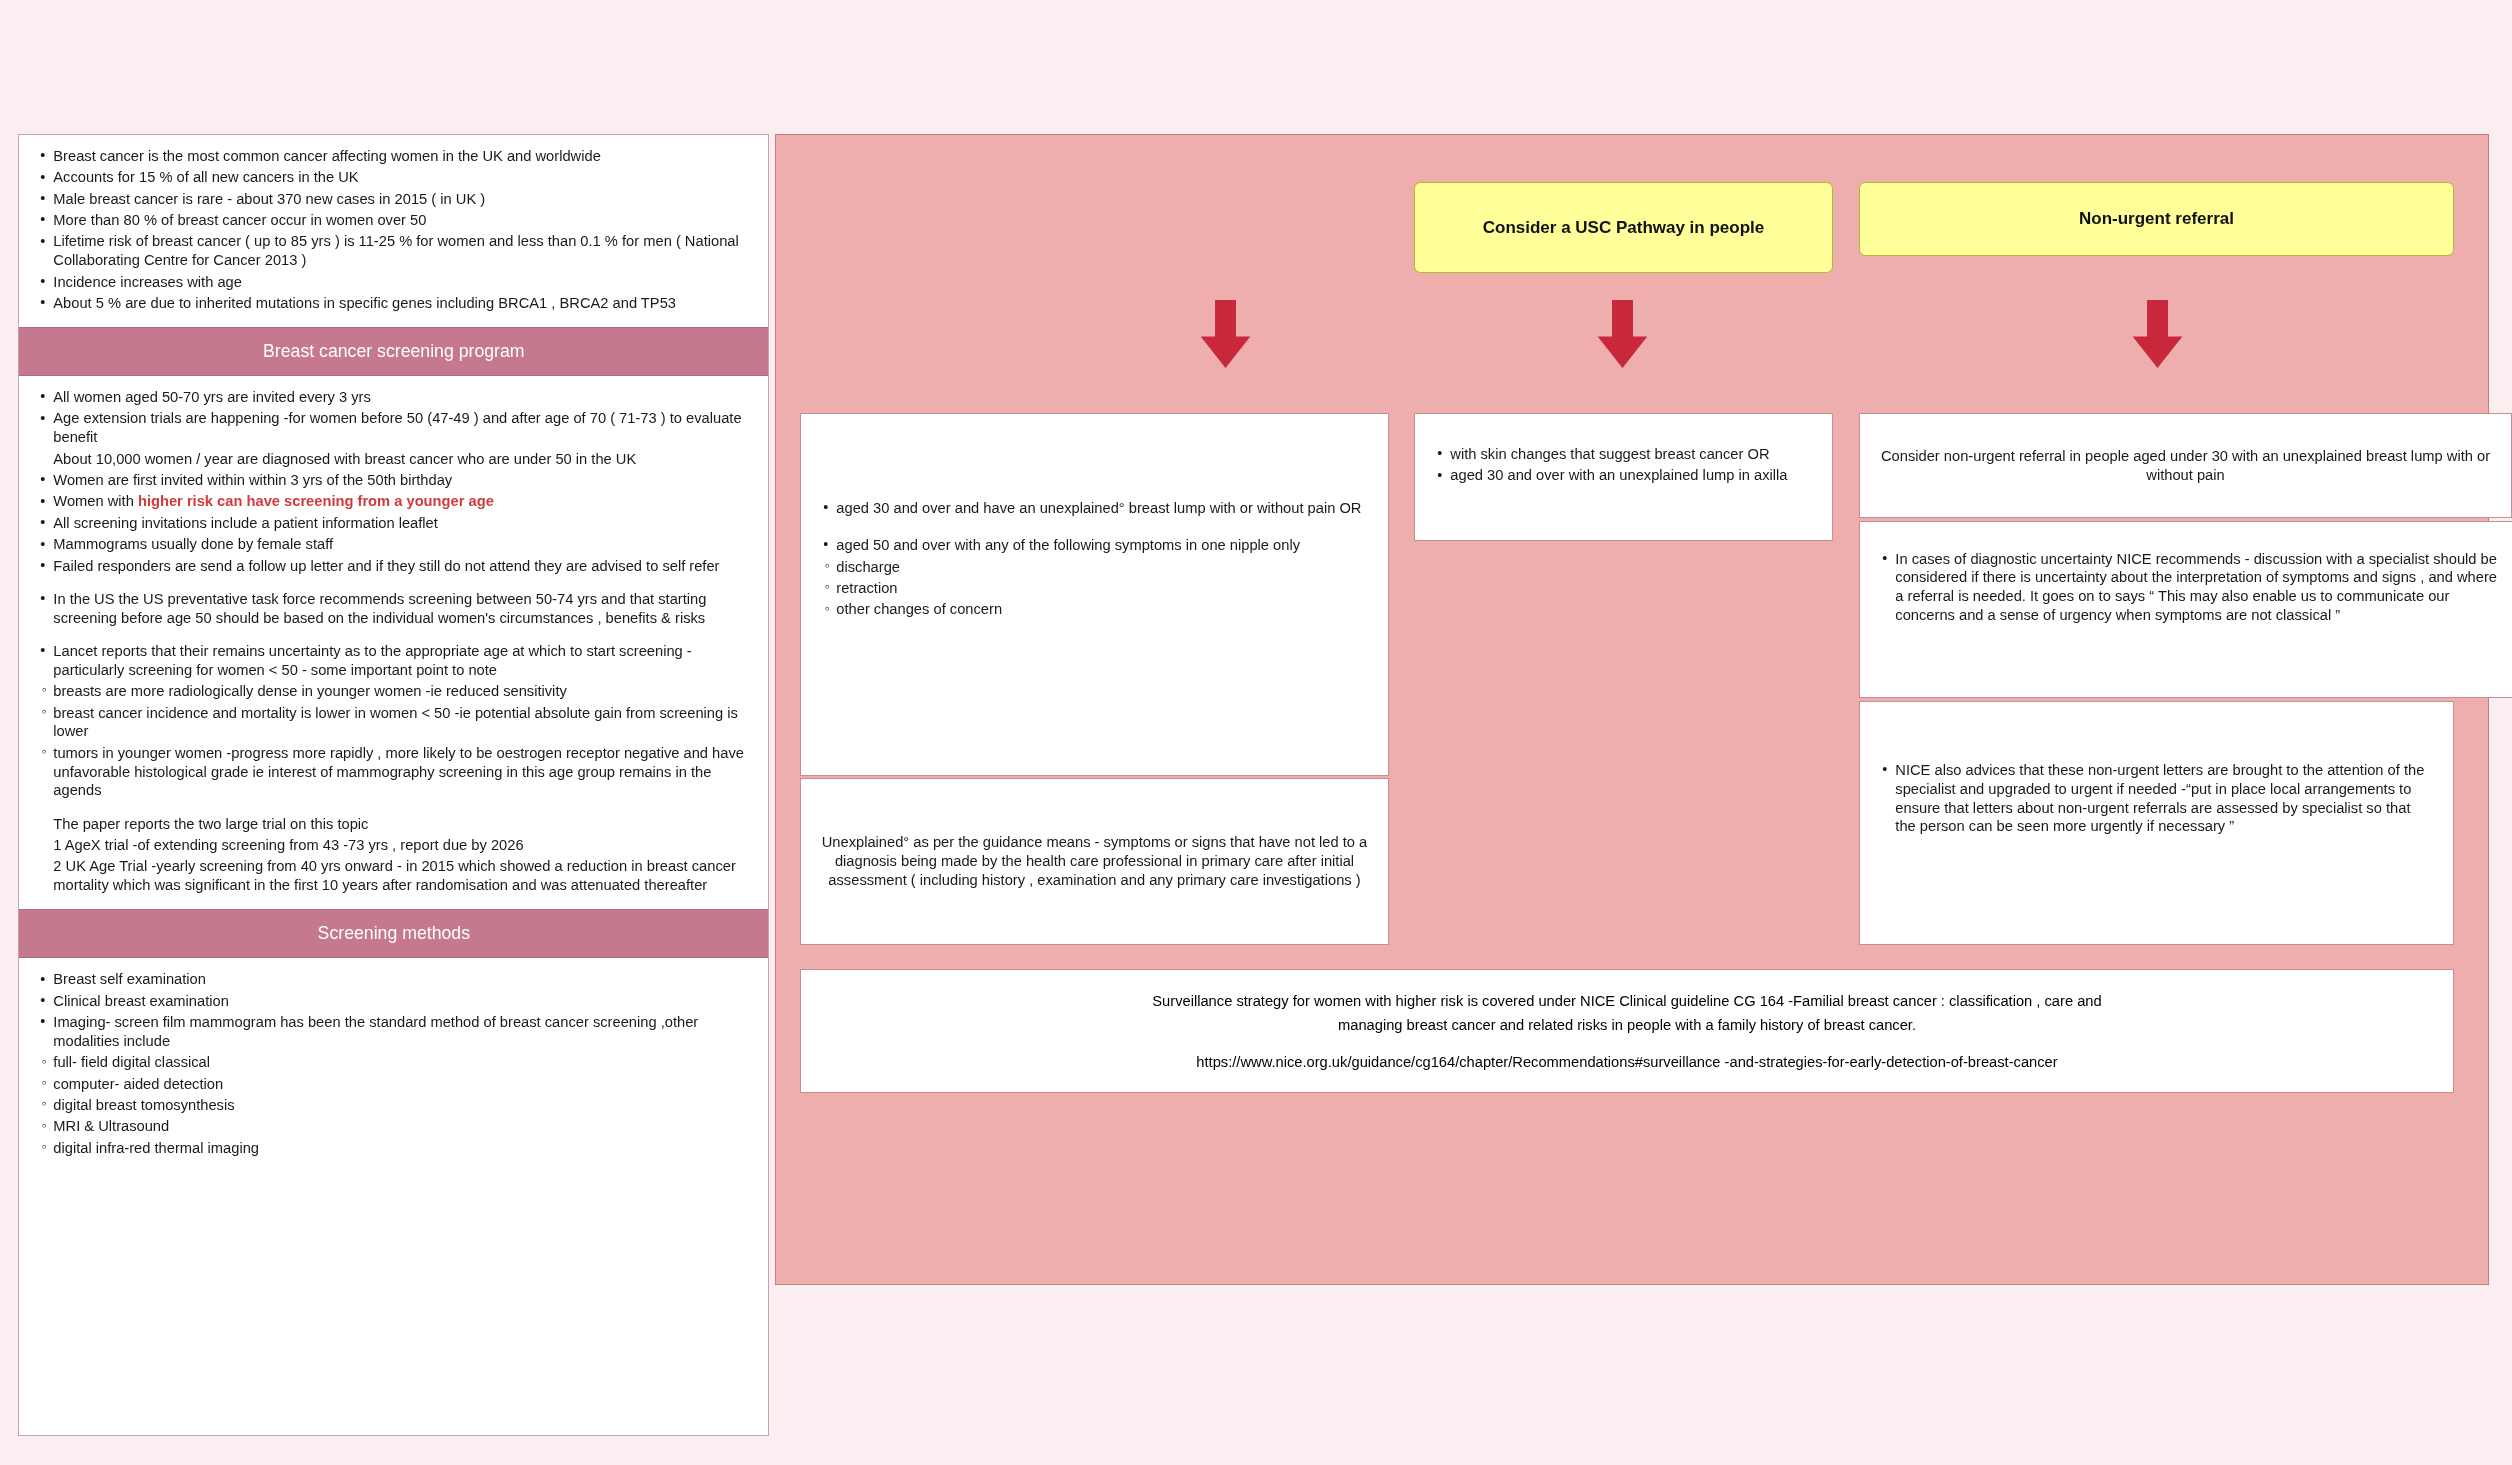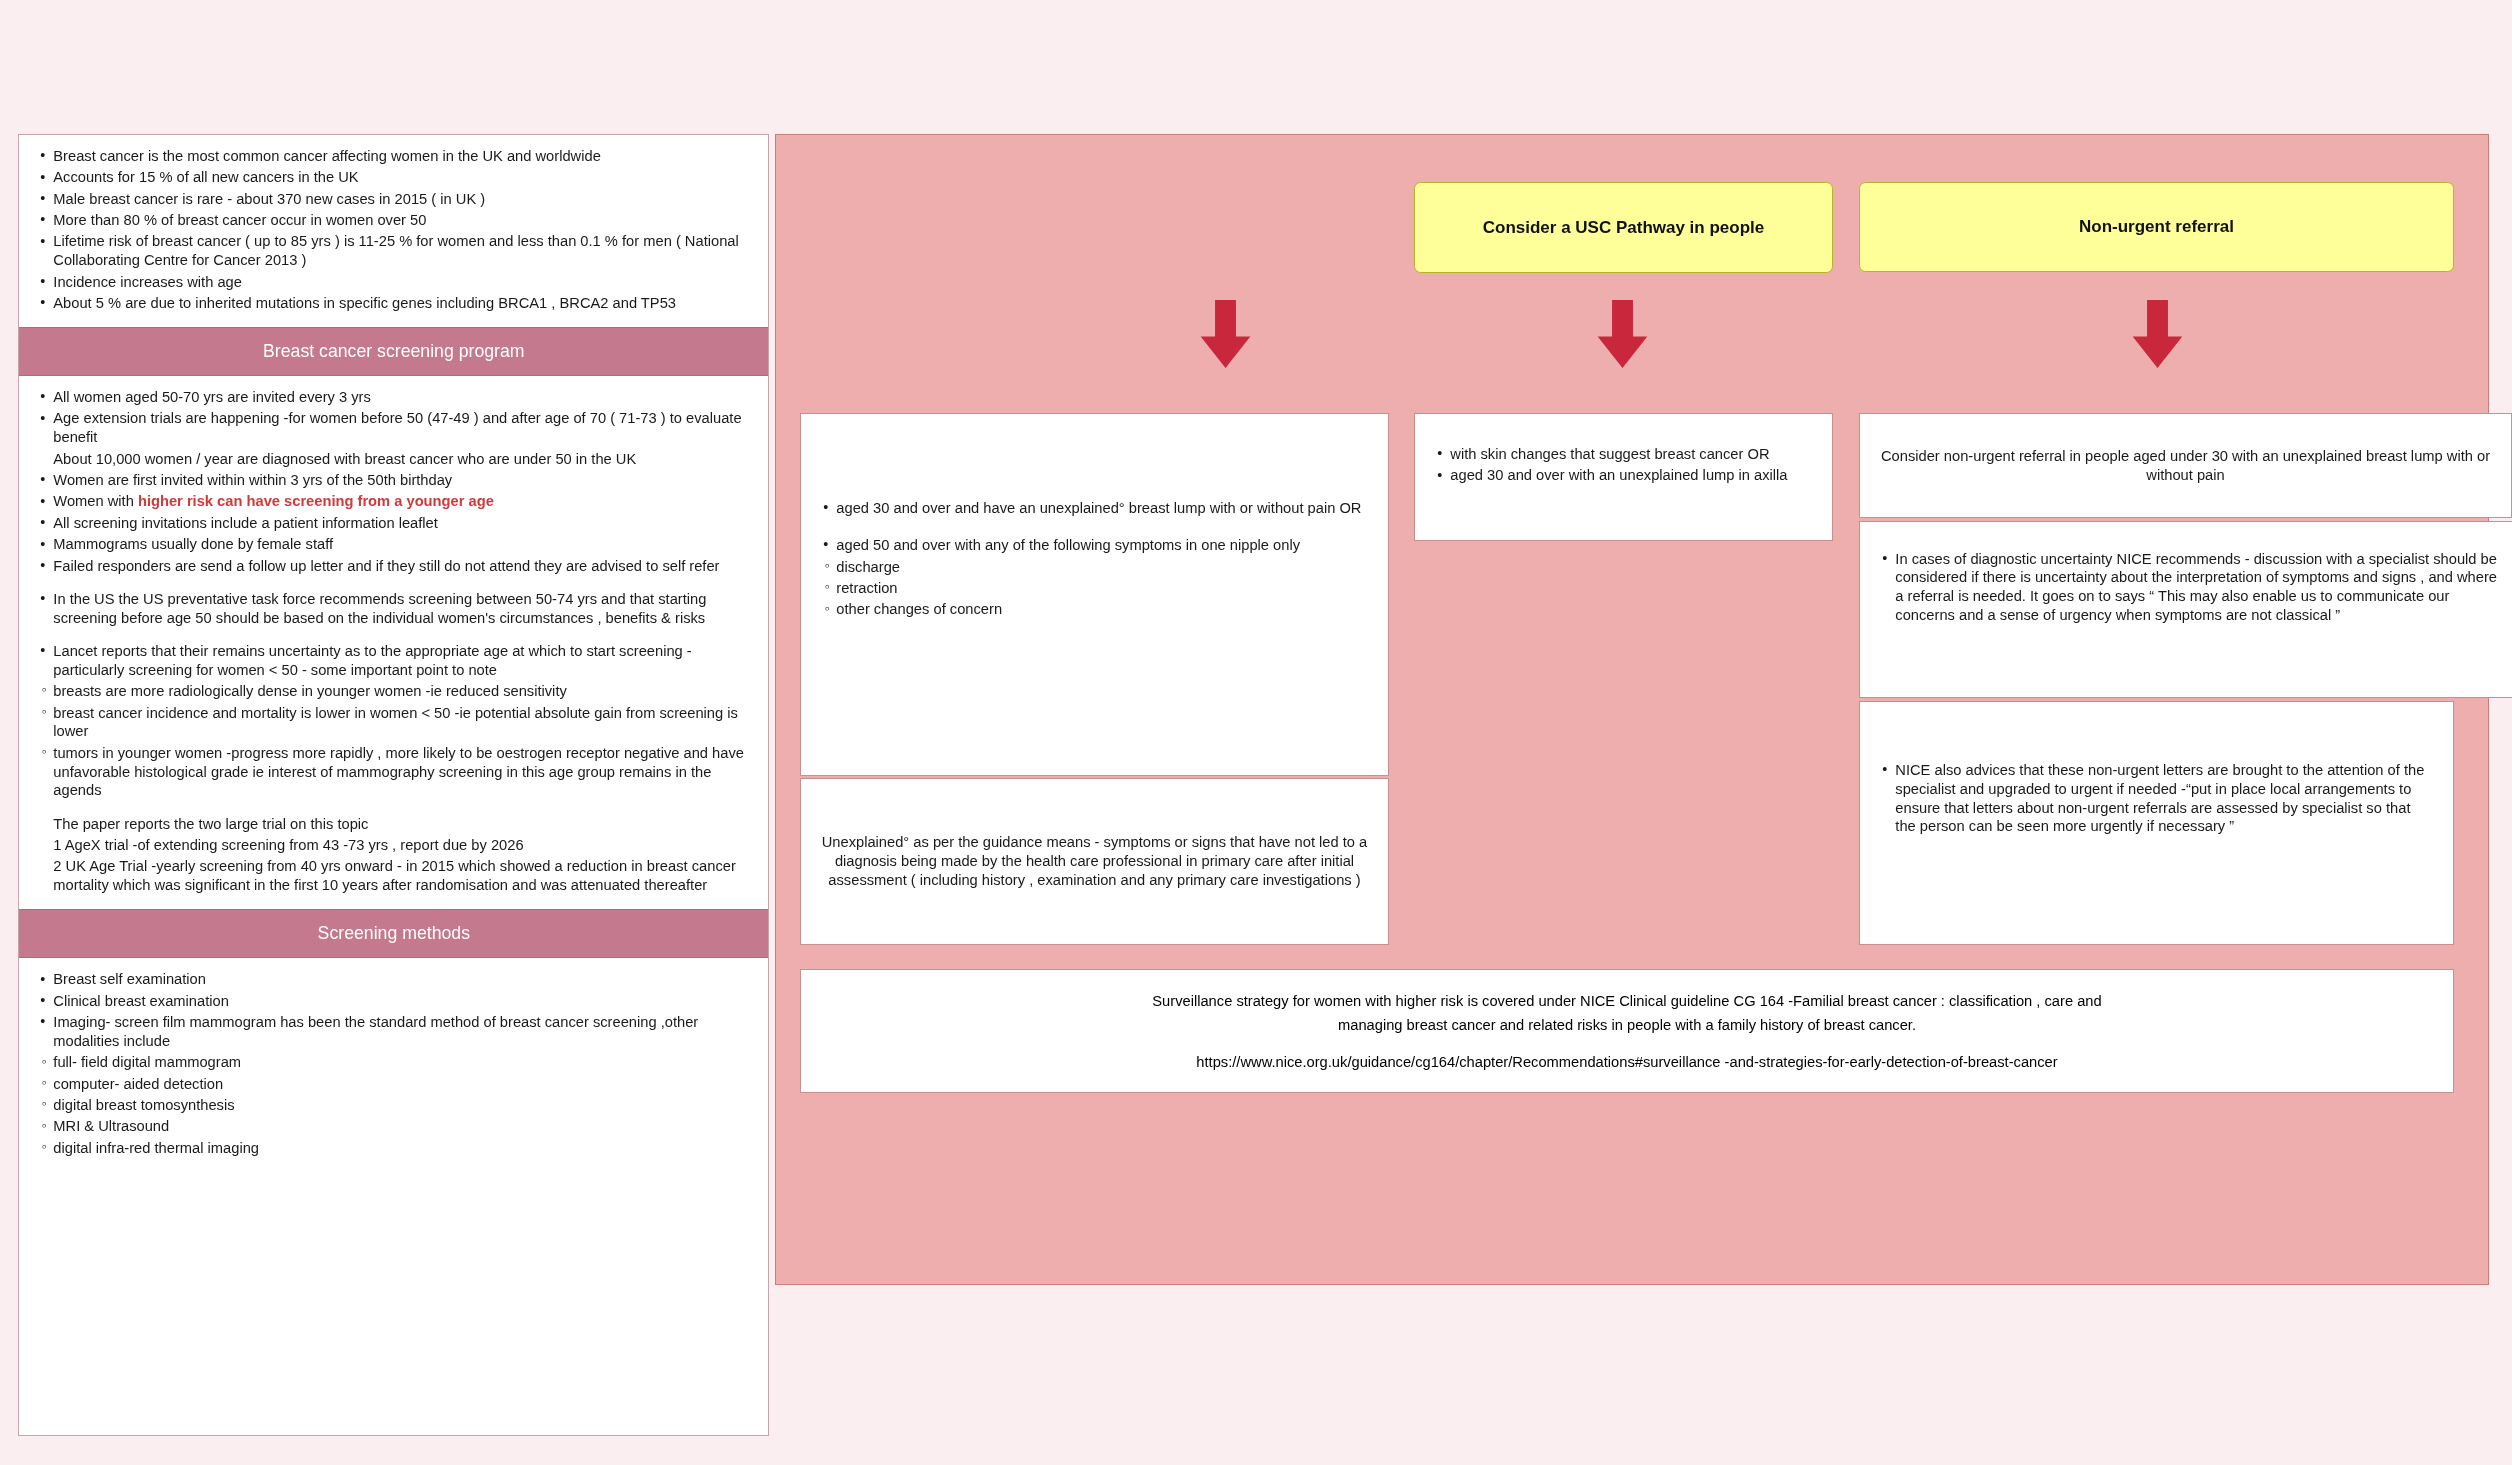--- a/index.html
+++ b/index.html
@@ -98,21 +98,21 @@
     align-items: center;
     justify-content: center;
     text-align: center;
     font-size: 17px;
     font-weight: bold;
     color: #111;
     padding: 0 9.2px;
   }
   #yb1 { left: 24px;  top: 47px;  width: 589px; height: 72px; }
   #yb2 { left: 638px; top: 47px;  width: 419px; height: 91px; }
-  #yb3 { left: 1083px;top: 47px;  width: 595px; height: 90px; }
+  #yb3 { left: 1083px;top: 47px;  width: 595px; height: 74px; }
 
   .arrow {
     position: absolute;
     width: 55px; height: 68px;
   }
   #ar1 { left: 422px;  top: 165px; }
   #ar2 { left: 819px; top: 165px; }
   #ar3 { left: 1354px; top: 165px; }
 
   .white-box {
@@ -204,21 +204,21 @@
       </ul>
     </div>
 
     <div class="band">Screening methods</div>
 
     <div class="block">
       <ul class="bul">
         <li>Breast self examination</li>
         <li>Clinical breast examination</li>
         <li>Imaging- screen film mammogram has been the standard method of breast cancer screening ,other modalities include</li>
-        <li class="circ sub">full- field digital mammogram</li>
+        <li class="circ sub">full- field digital classical</li>
         <li class="circ sub">computer- aided detection</li>
         <li class="circ sub">digital breast tomosynthesis</li>
         <li class="circ sub">MRI &amp; Ultrasound</li>
         <li class="circ sub">digital infra-red thermal imaging</li>
       </ul>
     </div>
 
   </div>
 
   <div class="right-panel">

